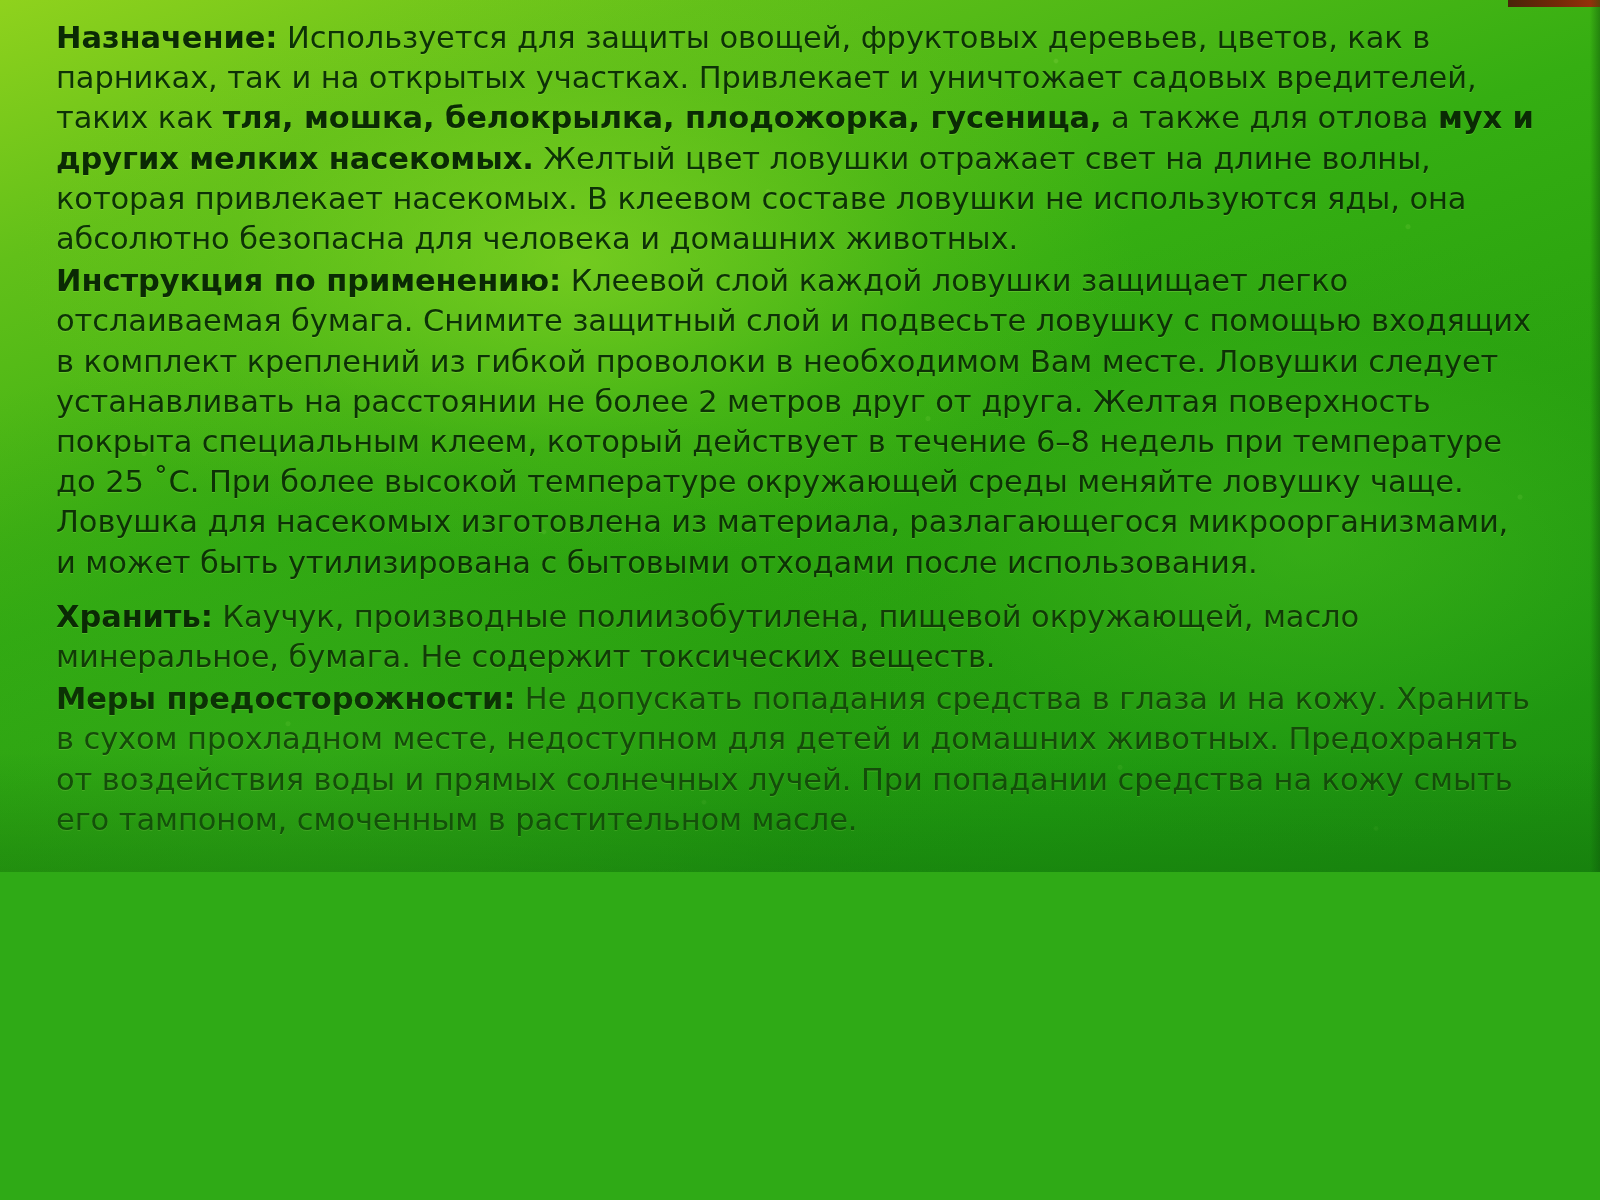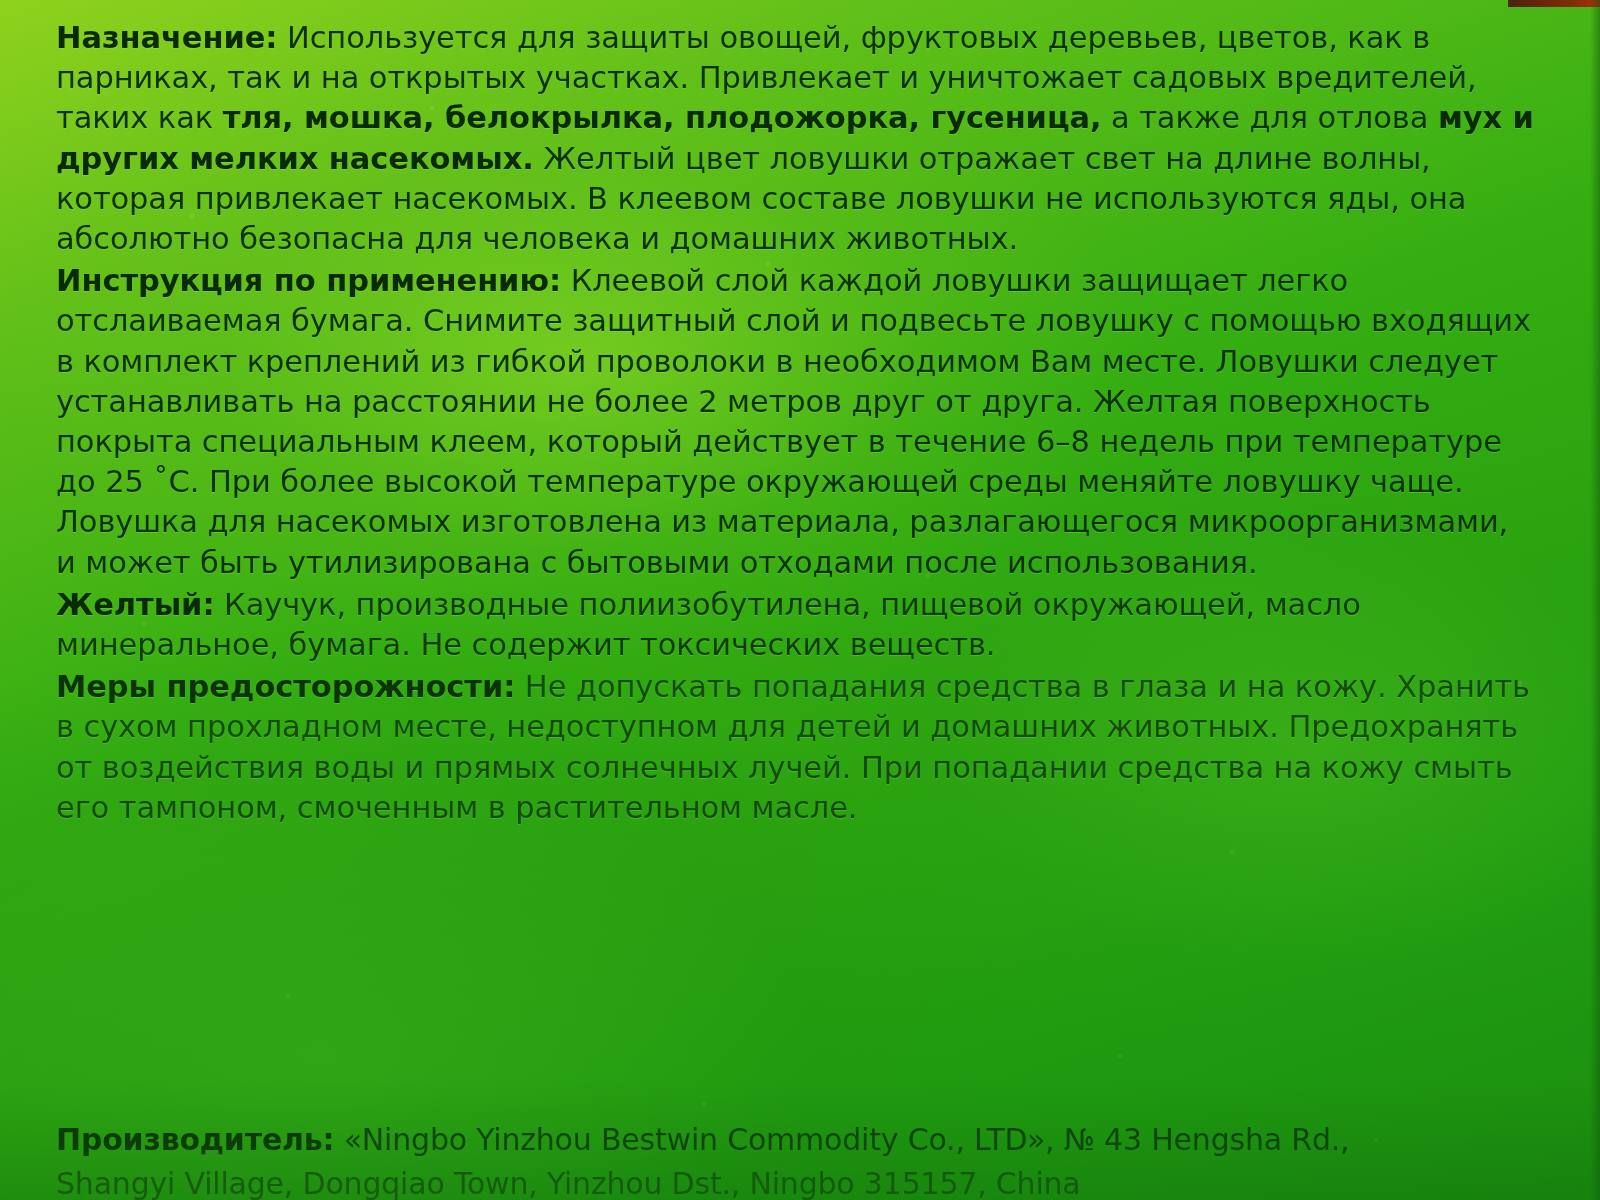--- a/index.html
+++ b/index.html
@@ -10,21 +10,21 @@
     width: 1600px;
     height: 1200px;
     overflow: hidden;
     font-family: "DejaVu Sans", sans-serif;
     background: #2faa16;
   }
 
   #page {
     position: relative;
     width: 1600px;
-    height: 1200px;
+    height: 872px;
     overflow: hidden;
     
     background:
       radial-gradient(ellipse 780px 420px at 36% 30%, rgba(150, 220, 40, 0.55) 0%, rgba(120, 200, 30, 0.18) 45%, rgba(60, 160, 20, 0) 72%),
       radial-gradient(ellipse 700px 400px at 82% 62%, rgba(70, 185, 30, 0.50) 0%, rgba(45, 160, 25, 0.12) 55%, rgba(30, 130, 15, 0) 78%),
       radial-gradient(ellipse 900px 520px at 20% 88%, rgba(52, 170, 26, 0.55) 0%, rgba(30, 140, 18, 0.15) 55%, rgba(20, 110, 12, 0) 80%),
       linear-gradient(160deg, #8fd21d 0%, #62c019 18%, #35ae12 44%, #2aa30f 64%, #1f9a10 82%, #1c8f10 100%);
   }
 
   
@@ -101,21 +101,21 @@
     font-weight: 700;
     color: #0a2a04;
   }
 
   .em {
     font-weight: 700;
     color: #0a2a04;
   }
 
   .block-usage { margin-bottom: 2px; }
-  .block-instruction { margin-bottom: 2px; }
+  .block-instruction { margin-bottom: 14px; }
   .block-product { margin-bottom: 2px; }
   .block-composition { margin-bottom: 2px; }
   .block-precautions { margin-bottom: 8px; }
 
   
   .block-precautions .para { color: #14450a; opacity: .93; }
   .block-composition .para { color: #113c07; }
 
   #manufacturer {
     position: absolute;
@@ -149,21 +149,21 @@
     <div class="block-usage">
       <p class="para"><span class="lbl">Назначение:</span> <span>Используется для защиты овощей, фруктовых деревьев, цветов, как в парниках, так и на открытых участках. Привлекает и уничтожает садовых вредителей, таких как</span> <span class="em">тля, мошка, белокрылка, плодожорка, гусеница,</span> <span>а также для отлова</span> <span class="em">мух и других мелких насекомых.</span> <span>Желтый цвет ловушки отражает свет на длине волны, которая привлекает насекомых. В клеевом составе ловушки не используются яды, она абсолютно безопасна для человека и домашних животных.</span></p>
     </div>
 
     <div class="block-instruction">
       <p class="para"><span class="lbl">Инструкция по применению:</span> <span>Клеевой слой каждой ловушки защищает легко отслаиваемая бумага. Снимите защитный слой и подвесьте ловушку с помощью входящих в комплект креплений из гибкой проволоки в необходимом Вам месте. Ловушки следует устанавливать на расстоянии не более 2 метров друг от друга. Желтая поверхность покрыта специальным клеем, который действует в течение 6–8 недель при температуре до 25 ˚C. При более высокой температуре окружающей среды меняйте ловушку чаще. Ловушка для насекомых изготовлена из материала, разлагающегося микроорганизмами, и может быть утилизирована с бытовыми отходами после использования.</span></p>
     </div>
 
 
     <div class="block-composition">
-      <p class="para"><span class="lbl">Желтый:</span> <span>Каучук, производные полиизобутилена, пищевой окружающей, масло минеральное, бумага. Не содержит токсических веществ.</span></p>
+      <p class="para"><span class="lbl">Хранить:</span> <span>Каучук, производные полиизобутилена, пищевой окружающей, масло минеральное, бумага. Не содержит токсических веществ.</span></p>
     </div>
 
     <div class="block-precautions">
       <p class="para"><span class="lbl">Меры предосторожности:</span> <span>Не допускать попадания средства в глаза и на кожу. Хранить в сухом прохладном месте, недоступном для детей и домашних животных. Предохранять от воздействия воды и прямых солнечных лучей. При попадании средства на кожу смыть его тампоном, смоченным в растительном масле.</span></p>
     </div>
 
   </div>
 
   <div id="manufacturer">
     <span class="lbl">Производитель:</span>

